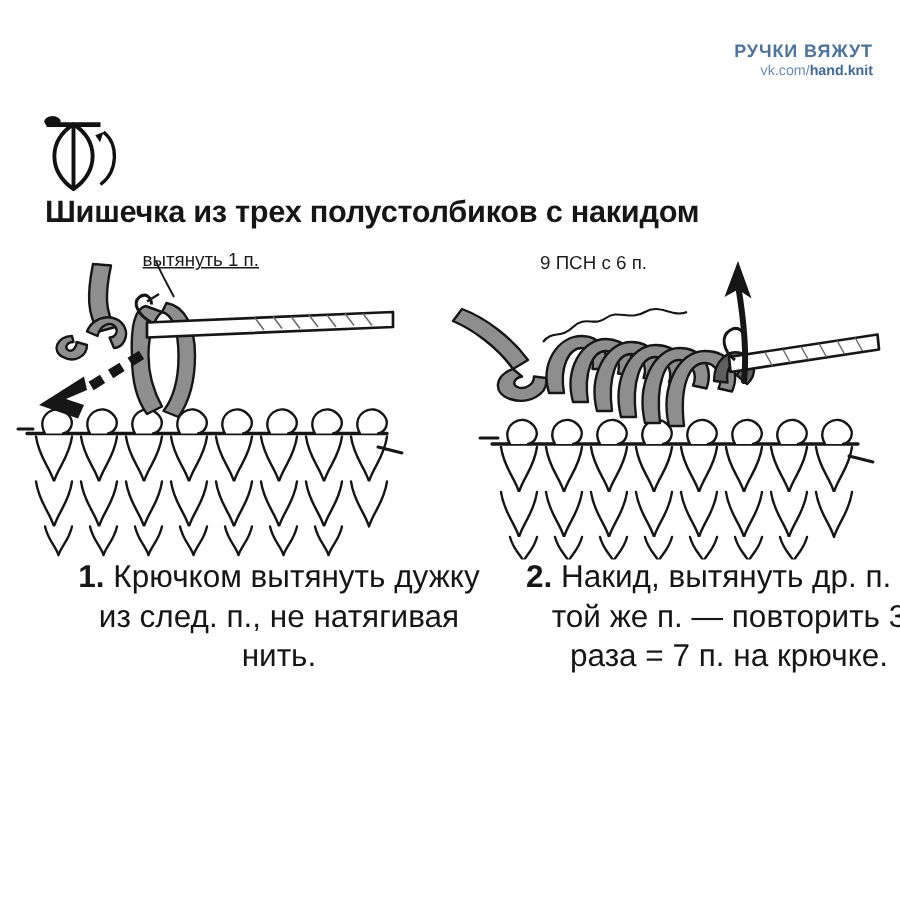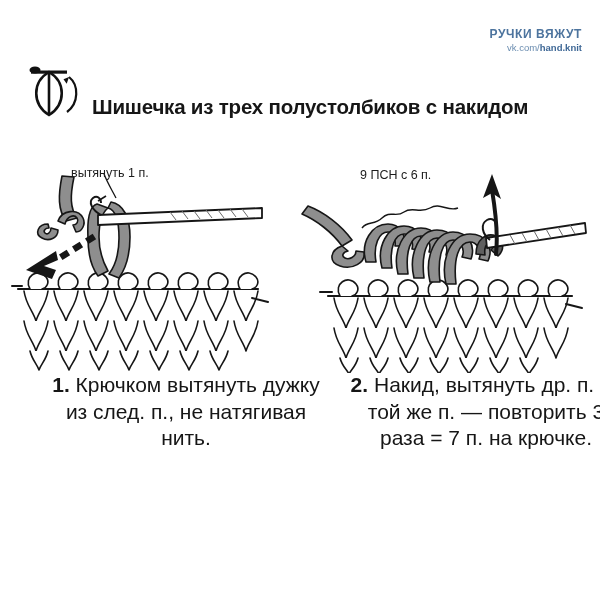--- a/index.html
+++ b/index.html
@@ -36,26 +36,27 @@
     font-size: 9.5px;
     color: #6b8db0;
     white-space: nowrap;
     text-align: right;
   }
   .brand-url b { color: #3f6896; font-weight: bold; }
 
   
   .header {
     position: absolute;
-    top: 63px;
+    top: 74px;
     left: 24px;
     right: 10px;
     height: 56px;
     display: flex;
-    align-items: flex-end;
+    align-items: flex-start;
+    flex-direction: column;
   }
   .stitch-symbol {
     width: 62px;
     height: 56px;
     flex: none;
     position: relative;
   }
   .page-title {
     font-size: 20.5px;
     font-weight: bold;
@@ -81,21 +82,21 @@
   }
   .panel svg { display: block; }
 
   .diagram-label {
     position: absolute;
     font-size: 12.5px;
     font-weight: normal;
     color: #1c1c1c;
     white-space: nowrap;
   }
-  .label-left  { top: 8px;  left: 71px; }
+  .label-left  { top: 8px;  left: 95px; text-decoration: underline; }
   .label-right { top: 10px; left: 60px; }
 
   
   .captions {
     position: absolute;
     top: 372px;
     left: 0;
     width: 600px;
     display: flex;
     padding-left: 36px;

